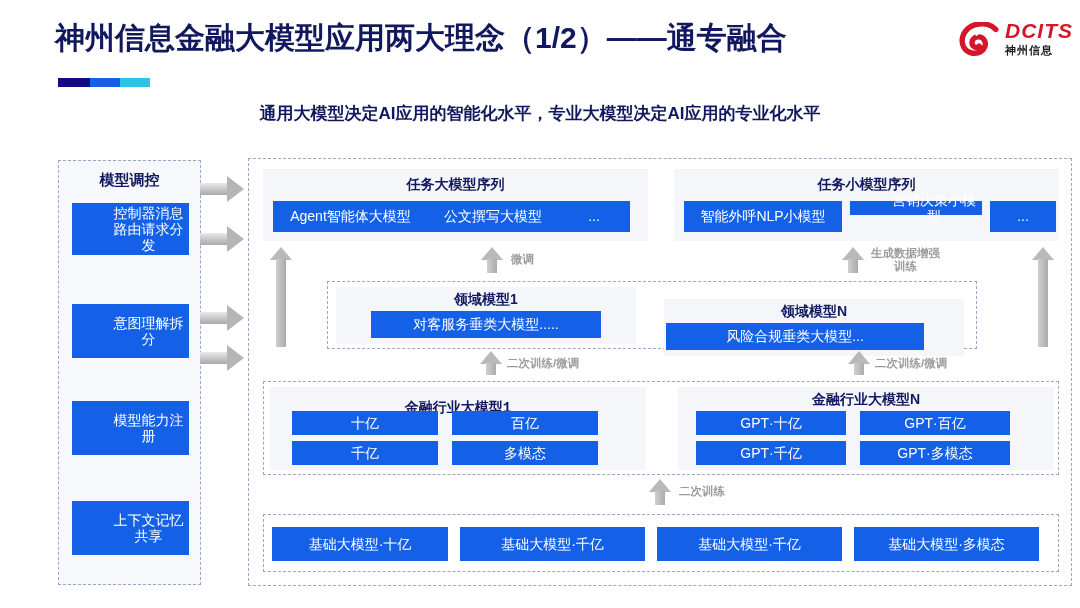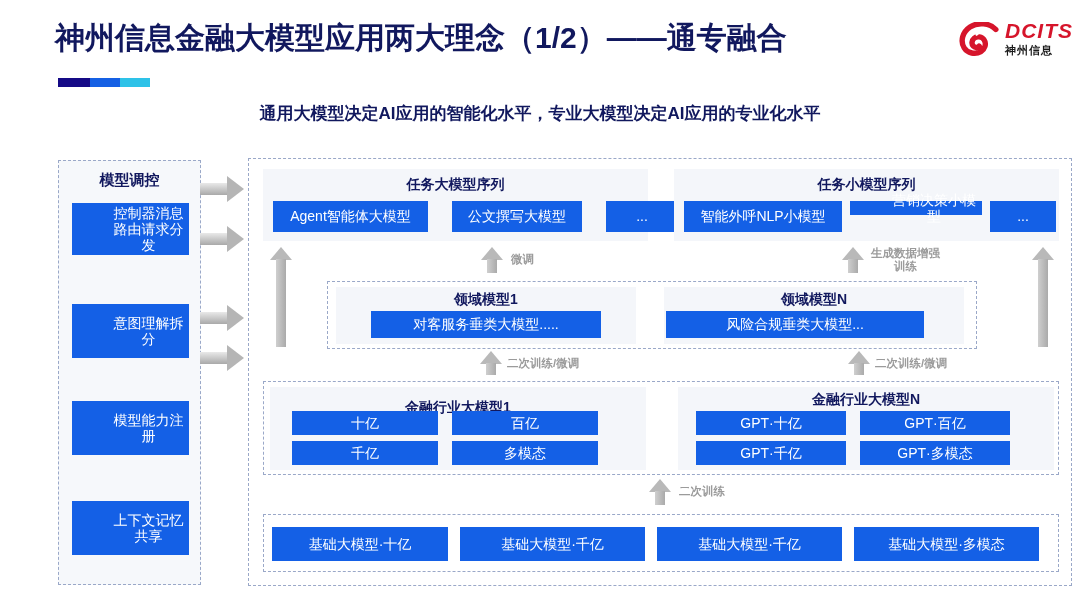--- a/index.html
+++ b/index.html
@@ -135,21 +135,21 @@
     </div>
   <div class="rarr" style="left:200px;top:345px;">
     <span class="shaft"></span>
       <span class="head"></span>
     </div>
 
   <div id="main" class="dashed">
 
     <div class="panel" style="position:absolute;left:14px;top:10px;width:385px;height:72px;">
       <div class="grp-title" style="margin-top:7px;">任务大模型序列</div>
-      <div style="position:absolute;left:10px;top:32px;display:flex;gap:24px;">
+      <div style="position:absolute;left:10px;top:32px;display:flex;gap:0;">
         <div class="bbox" style="width:155px;height:31px;">
           <span>Agent智能体大模型</span>
           </div>
         <div class="bbox" style="width:130px;height:31px;">
           <span>公文撰写大模型</span>
           </div>
         <div class="bbox" style="width:72px;height:31px;">
           <span>...</span>
           </div>
       </div>
@@ -194,21 +194,21 @@
 
     <div class="dashed" style="position:absolute;left:78px;top:122px;width:650px;height:68px;box-sizing:border-box;">
 
       <div class="panel" style="position:absolute;left:8px;top:5px;width:300px;height:57px;">
         <div class="grp-title" style="margin-top:4px;">领域模型1</div>
         <div class="bbox" style="position:absolute;left:35px;top:24px;width:230px;height:27px;">
           <span>对客服务垂类大模型.....</span>
           </div>
       </div>
 
-      <div class="panel" style="position:absolute;left:336px;top:5px;width:300px;height:57px;">
+      <div class="panel" style="position:absolute;left:336px;top:17px;width:300px;height:57px;">
         <div class="grp-title" style="margin-top:4px;">领域模型N</div>
         <div class="bbox" style="position:absolute;left:2px;top:24px;width:258px;height:27px;">
           <span>风险合规垂类大模型...</span>
           </div>
       </div>
     </div>
 
     <div class="uparr" style="left:232px;top:192px;width:20px;height:24px;">
       <span class="head"></span>
         <span class="shaft" style="top:12px;bottom:0;"></span>
@@ -217,21 +217,21 @@
 
     <div class="uparr" style="left:600px;top:192px;width:20px;height:24px;">
       <span class="head"></span>
         <span class="shaft" style="top:12px;bottom:0;"></span>
       </div>
     <div class="alabel" style="left:626px;top:198px;">二次训练/微调</div>
 
     <div class="dashed" style="position:absolute;left:14px;top:222px;width:796px;height:94px;box-sizing:border-box;">
 
       <div class="panel" style="position:absolute;left:6px;top:5px;width:376px;height:83px;">
-        <div class="grp-title" style="margin-top:12px;">金融行业大模型1</div>
+        <div class="grp-title" style="margin-top:12px;font-family:Liberation Mono, monospace;">金融行业大模型1</div>
         <div style="position:absolute;left:22px;top:24px;display:grid;grid-template-columns:146px 146px;gap:6px 14px;">
           <div class="bbox" style="height:24px;">
             <span>十亿</span>
             </div>
           <div class="bbox" style="height:24px;">
             <span>百亿</span>
             </div>
           <div class="bbox" style="height:24px;">
             <span>千亿</span>
             </div>

